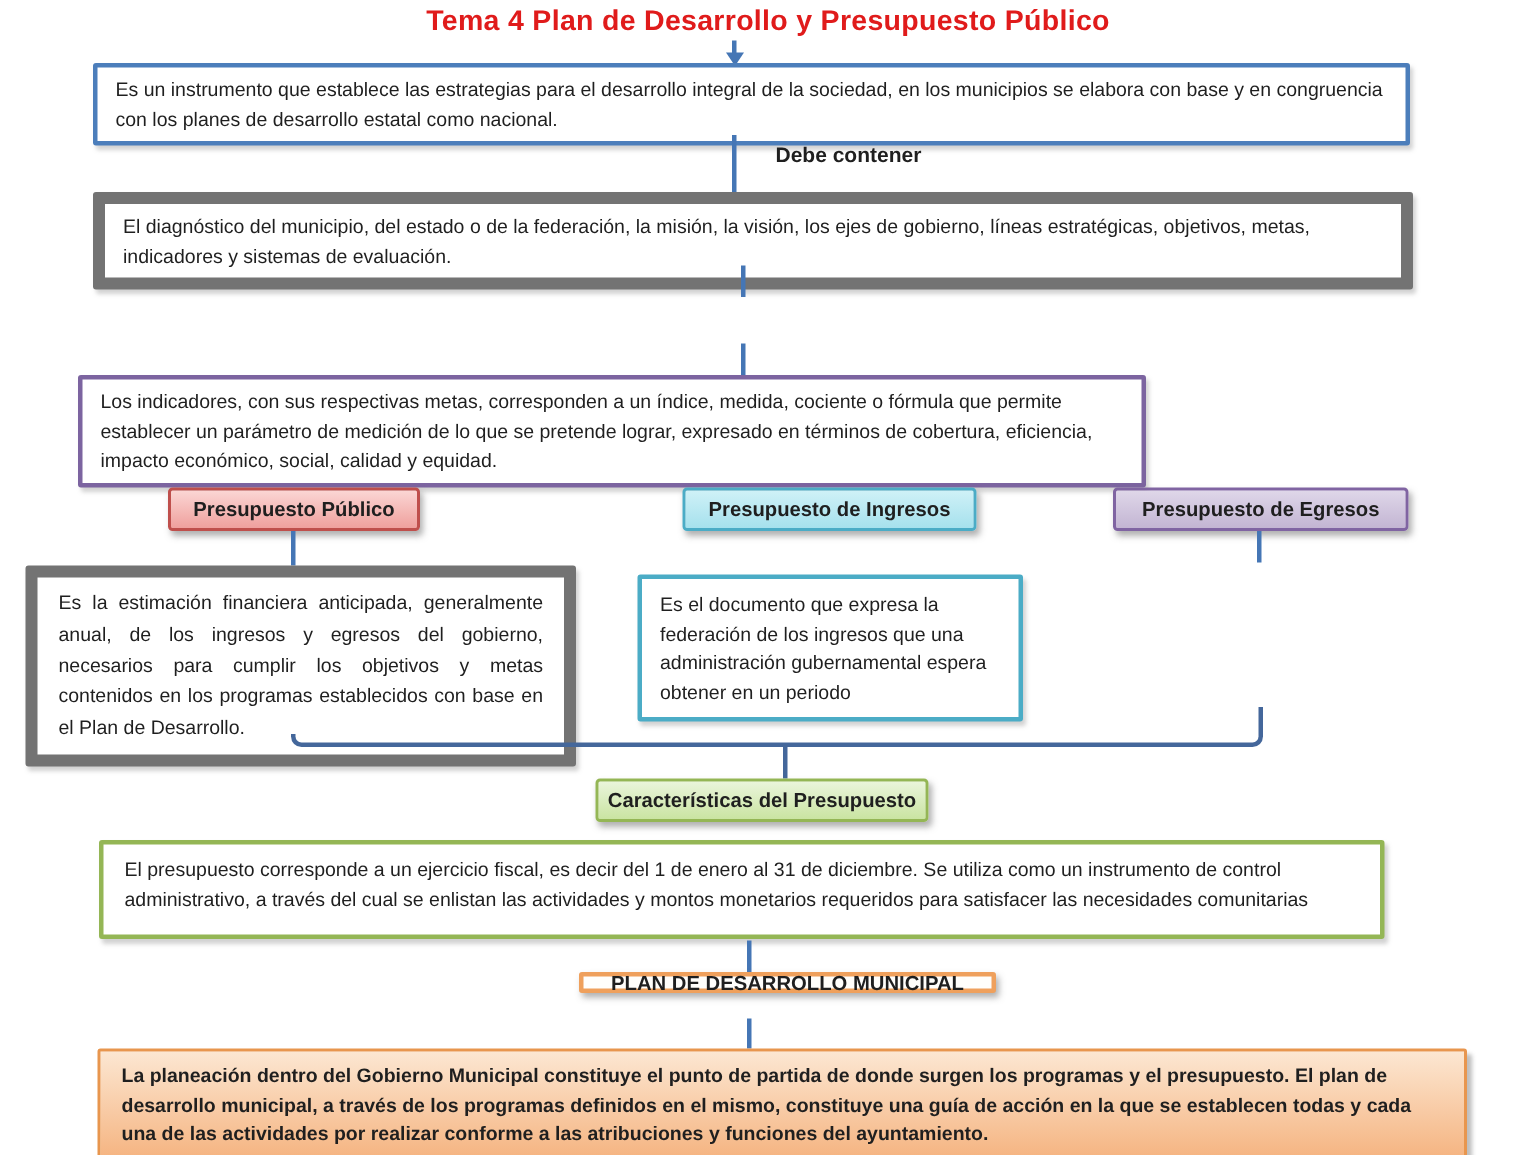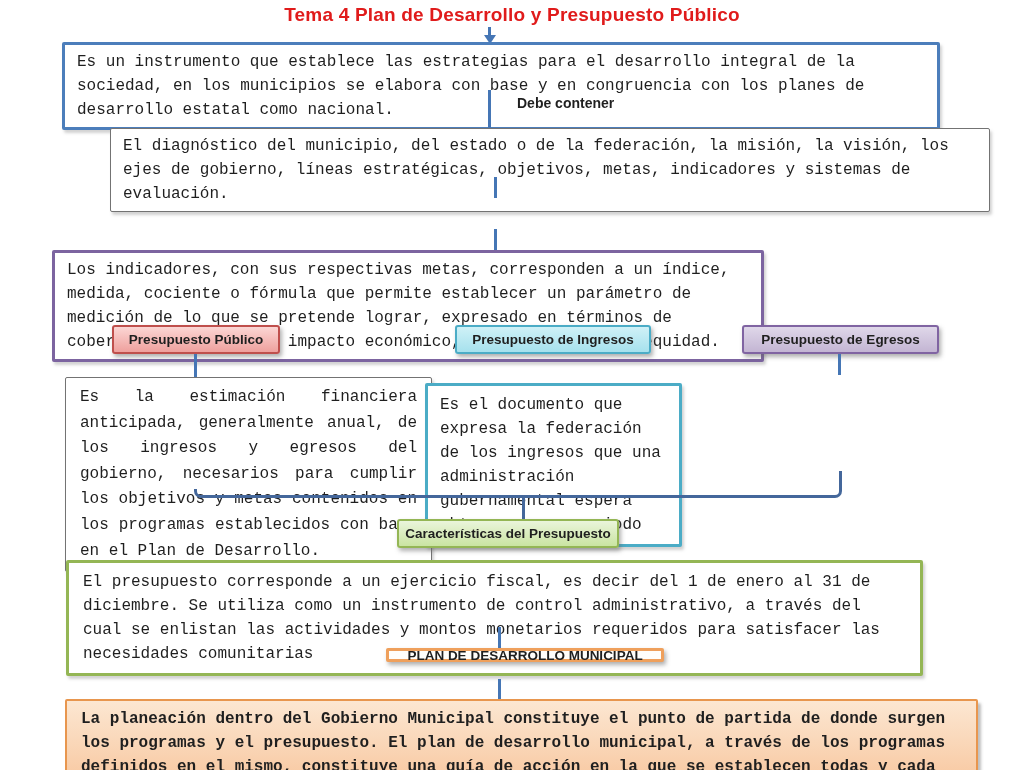--- a/index.html
+++ b/index.html
@@ -6,33 +6,32 @@
   .canvas{
     position:relative;width:1024px;height:770px;background:#ffffff;overflow:hidden;
     font-family:"Liberation Sans","DejaVu Sans",sans-serif;color:#1f1f1f;
   }
   .title{
     position:absolute;left:0;top:4px;width:1024px;text-align:center;
     font-size:19px;font-weight:bold;color:#E01B1B;letter-spacing:0.2px;
   }
   .box{
     position:absolute;background:#ffffff;box-sizing:border-box;
-    font-size:16px;line-height:1.5;padding:5px 12px;
+    font-size:13px;line-height:1.5;padding:5px 12px;
     box-shadow:2px 3px 3px rgba(125,125,125,0.35);
     border-radius:2px;
-    font-family:Liberation Mono, monospace;
   }
   .hdr{
     position:absolute;box-sizing:border-box;display:flex;align-items:center;justify-content:center;
     font-size:13.5px;font-weight:bold;border-radius:3px;
     box-shadow:2px 3px 4px rgba(100,100,100,0.5);
   }
   .line{position:absolute;background:#4576B5;}
   .blue-border{border:3px solid #4C7EBB;}
-  .red-border{border:1px solid #737373;margin-left:48px;}
+  .red-border{border:8px solid #737373;}
   .purple-border{border:3px solid #7C64A0;}
   .green-border{border:3px solid #94B655;}
   .justify{text-align:justify;}
   .debe{position:absolute;font-size:14px;font-weight:bold;}
   .arrowhead{
     position:absolute;width:0;height:0;
     border-left:6px solid transparent;border-right:6px solid transparent;
     border-top:9px solid #4576B5;
   }
   .bracket-left{

